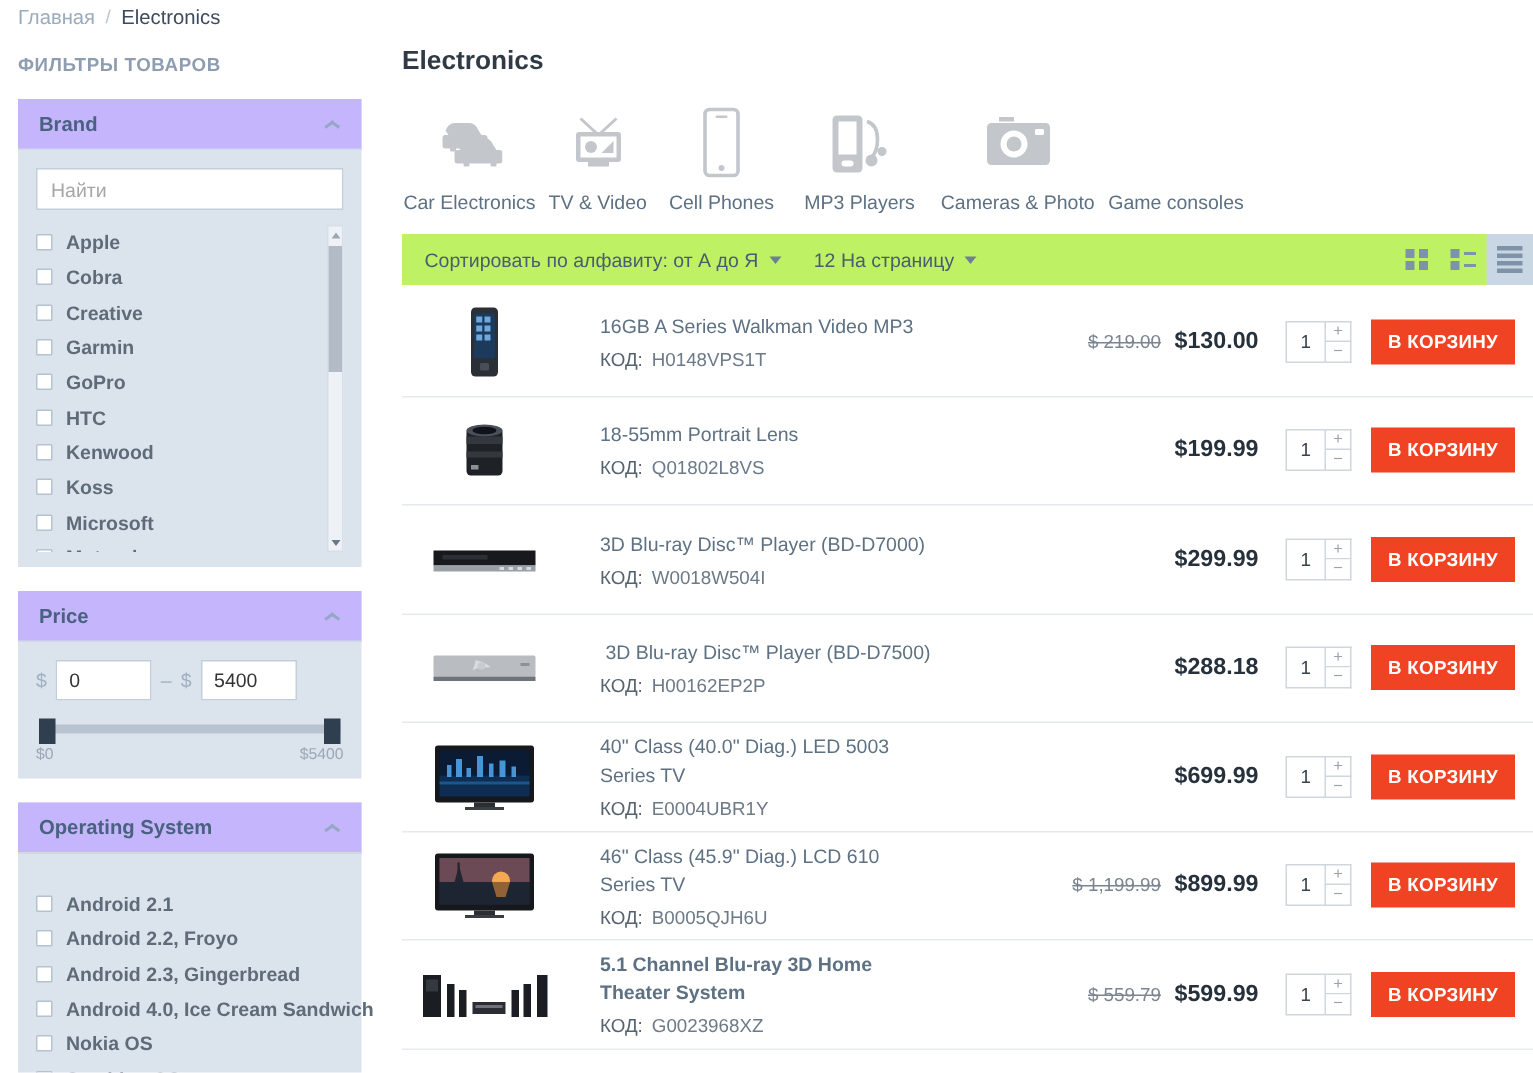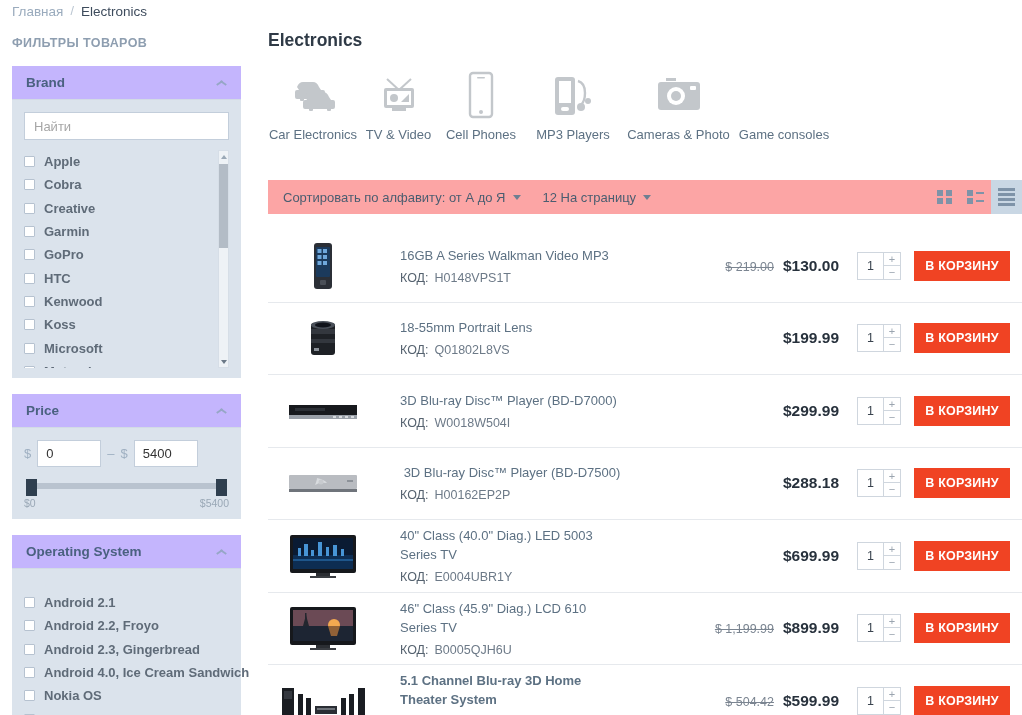--- a/index.html
+++ b/index.html
@@ -85,28 +85,28 @@
   .slider-track { position: absolute; left: 0; right: 0; top: 2px; height: 6px; background: #b9c3cf; }
   .handle { position: absolute; top: -2px; width: 11px; height: 17px; background: #2f3f4f; }
   .h-left { left: 0; }
   .h-right { right: 0; }
   .slider-labels { display: flex; justify-content: space-between; font-size: 10.5px; color: #9aa8b6; }
 
   
   .main { position: absolute; left: 268px; top: 30px; right: 0; }
   .page-title { font-size: 17.5px; color: #2f3a46; margin: 0 0 18px 0; font-weight: bold; }
 
-  .cats { display: flex; align-items: flex-end; gap: 0; margin-bottom: 38px; }
+  .cats { display: flex; align-items: flex-end; gap: 0; margin-bottom: 14px; }
   .cat { text-align: center; cursor: pointer; }
   .cat-ico { height: 52px; display: flex; align-items: center; justify-content: center; }
   .cat-label { font-size: 13px; color: #5d7183; margin-top: 6px; }
 
   .toolbar {
-    height: 34px; background: #fca5a5; display: flex; align-items: center;
-    padding-left: 15px; margin-bottom: 16px;
+    height: 34px; background: #bef264; display: flex; align-items: center;
+    padding-left: 15px; margin-bottom: 2px;
   }
   .tb-item { display: flex; align-items: center; font-size: 13px; color: #4a5d70; margin-right: 22px; cursor: pointer; }
   .caret { margin-left: 7px; border-left: 4px solid transparent; border-right: 4px solid transparent; border-top: 5px solid #6d7f92; }
   .views { margin-left: auto; display: flex; height: 34px; }
   .view-btn { width: 31px; height: 34px; display: flex; align-items: center; justify-content: center; cursor: pointer; }
   .view-btn.active { background: #c9d7e4; }
   .sq { display: grid; grid-template-columns: 6px 6px; grid-gap: 2.5px; }
   .sq i { display: block; width: 6px; height: 6px; background: #7e93a8; }
   .ld { display: flex; flex-direction: column; gap: 2.5px; }
   .ld-row { display: flex; align-items: center; gap: 2.5px; }
@@ -595,21 +595,21 @@
               <rect x="61" y="14" width="5" height="18" fill="#1a1d22"></rect>
               <rect x="69" y="10" width="5" height="22" fill="#1a1d22"></rect>
               <rect x="78" y="4" width="7" height="28" fill="#1a1d22"></rect>
             </svg>
           </div>
           <div class="p-info">
             <a class="p-name" href="#" style="display: block; text-decoration: none; font-weight: bold;">5.1 Channel Blu-ray 3D Home Theater System</a>
             <div class="p-code"><b>КОД:</b><span>G0023968XZ</span></div>
           </div>
           <div class="p-price">
-            <span class="old-price">$ 504.42</span>
+            <span class="old-price">$ 559.79</span>
             <span class="new-price">$599.99</span>
           </div>
           <div class="qty">
             <input class="qty-val" type="text" value="1" style="">
             <div class="qty-btns">
               <div class="qty-btn">+</div>
               <div class="qty-btn minus">−</div>
             </div>
           </div>
           <button class="cart-btn" style="background: rgb(240, 67, 35);">В КОРЗИНУ</button>

